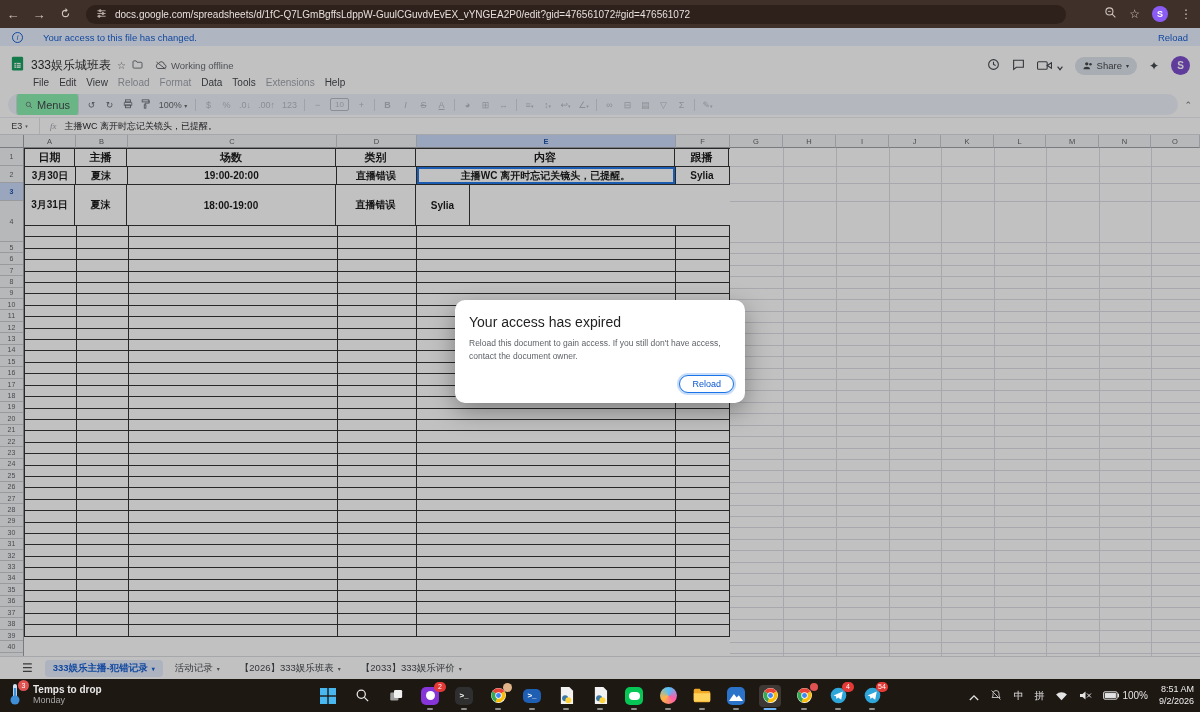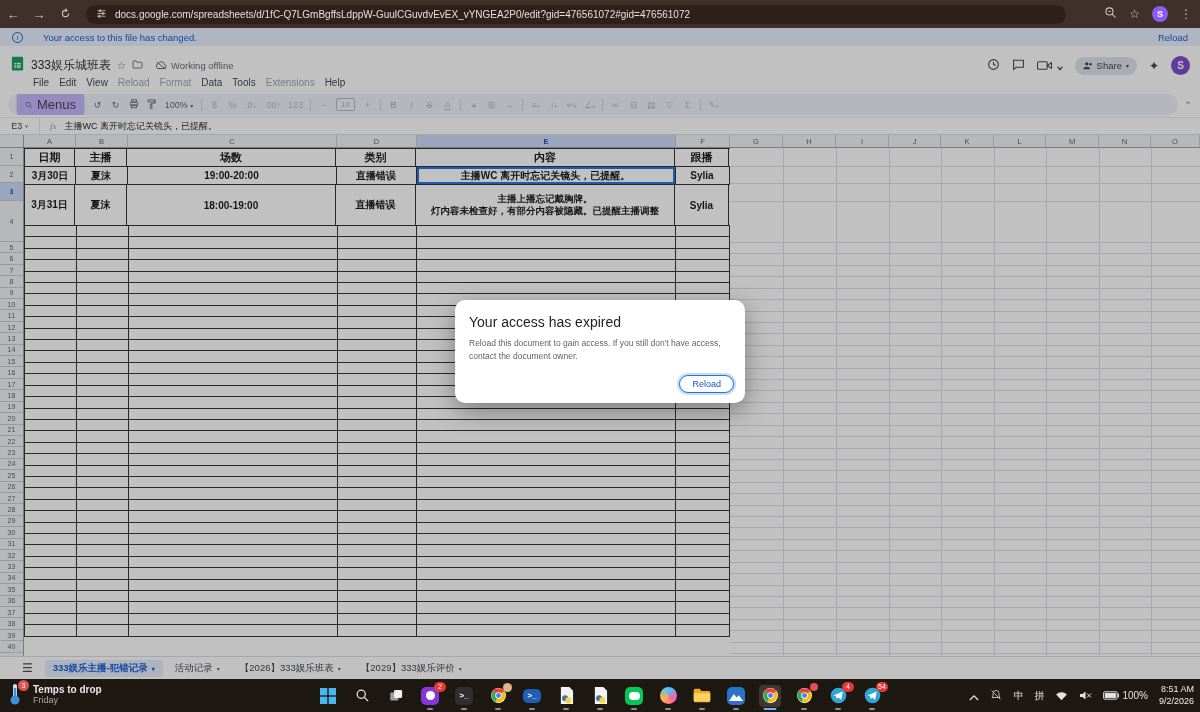--- a/index.html
+++ b/index.html
@@ -37,22 +37,22 @@
   .menu-item.disabled{color:#9aa0a6;}
   .header-right{position:absolute;right:10px;top:10px;display:flex;align-items:center;gap:12px;}
   .share-pill{height:18px;background:#dde3ea;border-radius:9px;display:flex;align-items:center;
               gap:4px;padding:0 8px;font-size:9.5px;color:#3c4043;}
   .avatar-lg{width:19px;height:19px;border-radius:50%;background:#7847c9;color:#fff;font-size:10px;
              font-weight:bold;display:flex;align-items:center;justify-content:center;}
   
   .toolbar{height:25px;display:flex;align-items:center;padding:0 8px;flex:0 0 auto;}
   .toolbar-pill{flex:1;height:21px;background:#eef2f8;border-radius:11px;display:flex;
                 align-items:center;padding:0 8px;gap:7px;overflow:hidden;}
-  .menus-btn{display:flex;align-items:center;gap:4px;background:#c4b5fd;border:1px solid #d5dbe3;
-             border-radius:10px;height:15px;padding:8px 8px;font-size:13px;color:#3c4043;}
+  .menus-btn{display:flex;align-items:center;gap:4px;background:#86efac;border:1px solid #d5dbe3;
+             border-radius:10px;height:15px;padding:8px 8px;font-size:11px;color:#3c4043;}
   .ti{font-size:9px;color:#5f6368;min-width:11px;text-align:center;}
   .ti.dis{color:#b4b9c0;}
   .tsep{width:1px;height:12px;background:#d0d5db;}
   .fsize-box{border:1px solid #b4b9c0;border-radius:2px;font-size:8px;color:#b4b9c0;
              padding:0 4px;height:11px;line-height:11px;}
   .collapse{margin-left:6px;color:#5f6368;font-size:9px;}
   
   .formula-bar{height:16px;border-top:1px solid #e8eaed;border-bottom:1px solid #d9dce0;
                display:flex;align-items:center;flex:0 0 auto;background:#fff;}
   .name-box{width:40px;display:flex;align-items:center;justify-content:center;gap:3px;
@@ -392,24 +392,20 @@
         <div class="tc cC">19:00-20:00</div>
         <div class="tc cD">直播错误</div>
         <div class="tc cE selcell">主播WC 离开时忘记关镜头，已提醒。</div>
         <div class="tc cF">Sylia</div>
       </div>
       <div class="trow dat" style="height:41px;">
         <div class="tc cA">3月31日</div>
         <div class="tc cB">夏沫</div>
         <div class="tc cC">18:00-19:00</div>
         <div class="tc cD">直播错误</div>
-        <div class="tc cE twolines">
-          <div>主播上播忘记戴胸牌。</div>
-          <div>灯内容未检查好，有部分内容被隐藏。已提醒主播调整</div>
-        </div>
         <div class="tc cF">Sylia</div>
       </div>
       <div id="empty-rows">
           <div class="trow" style="height: 11.4167px;">
             <div class="tc" style="width: 52px;"></div>
             <div class="tc" style="width: 52px;"></div>
             <div class="tc" style="width: 209px;"></div>
             <div class="tc" style="width: 80px;"></div>
             <div class="tc" style="width: 259px;"></div>
             <div class="tc" style="width: 54px;"></div>
@@ -756,21 +752,21 @@
     </span>
     <span class="sheet-tab">
       <span>活动记录</span>
         <span class="caret">▾</span>
     </span>
     <span class="sheet-tab">
       <span>【2026】333娱乐班表</span>
         <span class="caret">▾</span>
     </span>
     <span class="sheet-tab">
-      <span>【2029】333娱乐评价</span>
+      <span>【2033】333娱乐评价</span>
         <span class="caret">▾</span>
     </span>
   </div>
 
   <div class="scrim"></div>
   <div class="dialog">
     <div class="dialog-title">Your access has expired</div>
     <div class="dialog-body">Reload this document to gain access. If you still don't have access, contact the document owner.</div>
     <button class="dialog-btn">Reload</button>
   </div>
@@ -781,21 +777,21 @@
     <span class="thermo">
       <svg width="14" height="24" viewBox="0 0 14 24">
           <rect x="5" y="2" width="4" height="14" rx="2" fill="#cfe3f5"></rect>
           <circle cx="7" cy="18" r="4.5" fill="#3f8fd8"></circle>
           <rect x="5.8" y="6" width="2.4" height="11" fill="#3f8fd8"></rect>
         </svg>
       <span class="wbadge">3</span>
     </span>
     <span>
       <div class="wtitle">Temps to drop</div>
-      <div class="wsub">Friday</div>
+      <div class="wsub">Monday</div>
     </span>
   </div>
   <div class="tb-icons" id="tb-icons">
       <div class="tbi">
         <svg width="16" height="16" viewBox="0 0 16 16">
           <rect width="7.3" height="7.3" fill="#49b8f1"></rect>
           <rect x="8.7" width="7.3" height="7.3" fill="#49b8f1"></rect>
           <rect y="8.7" width="7.3" height="7.3" fill="#49b8f1"></rect>
           <rect x="8.7" y="8.7" width="7.3" height="7.3" fill="#49b8f1"></rect>
         </svg>

